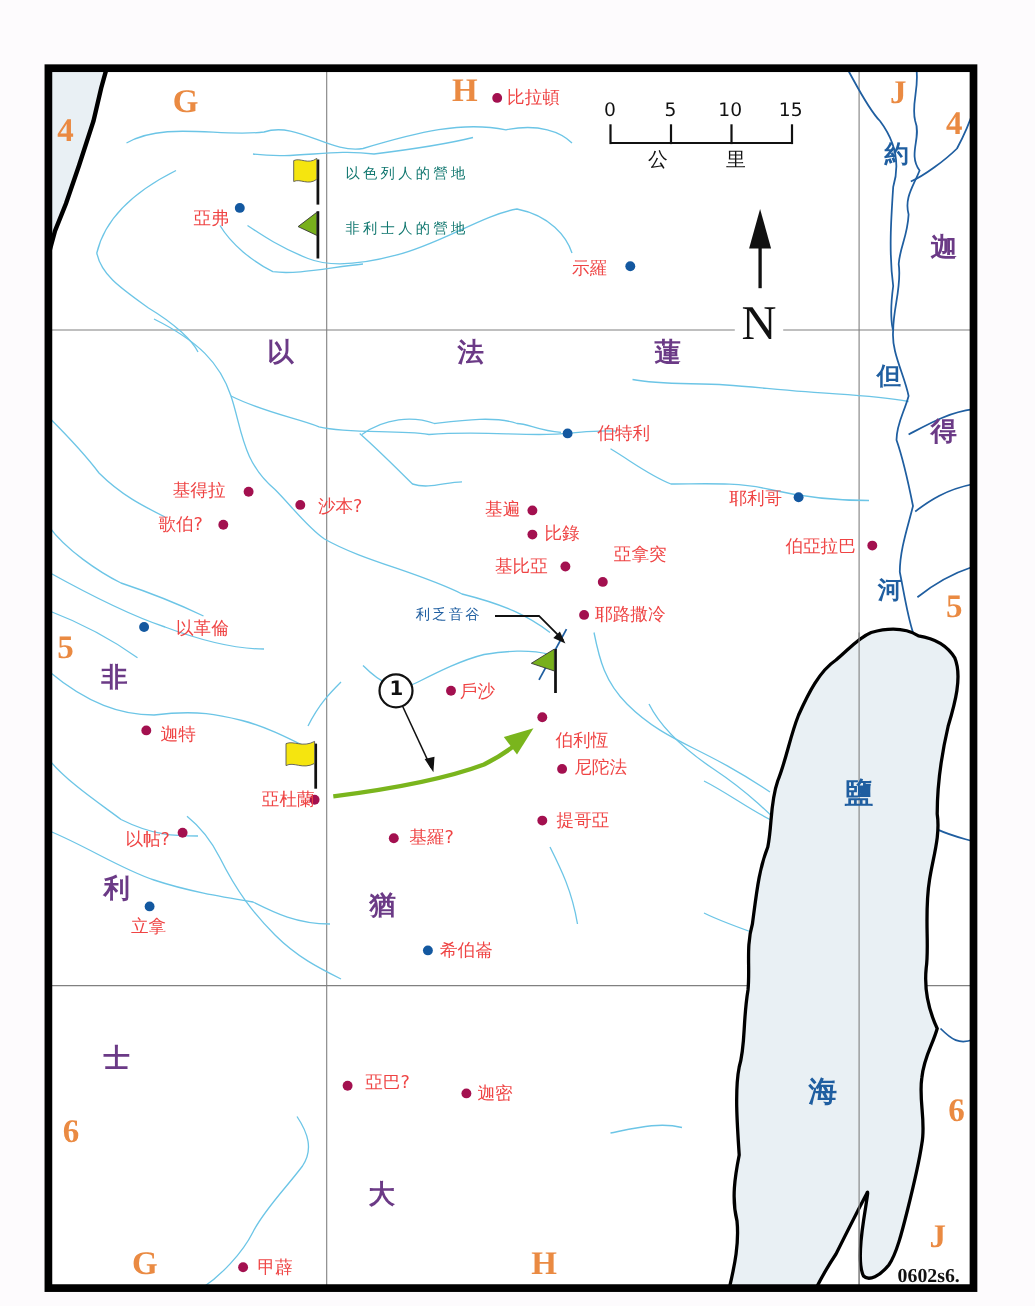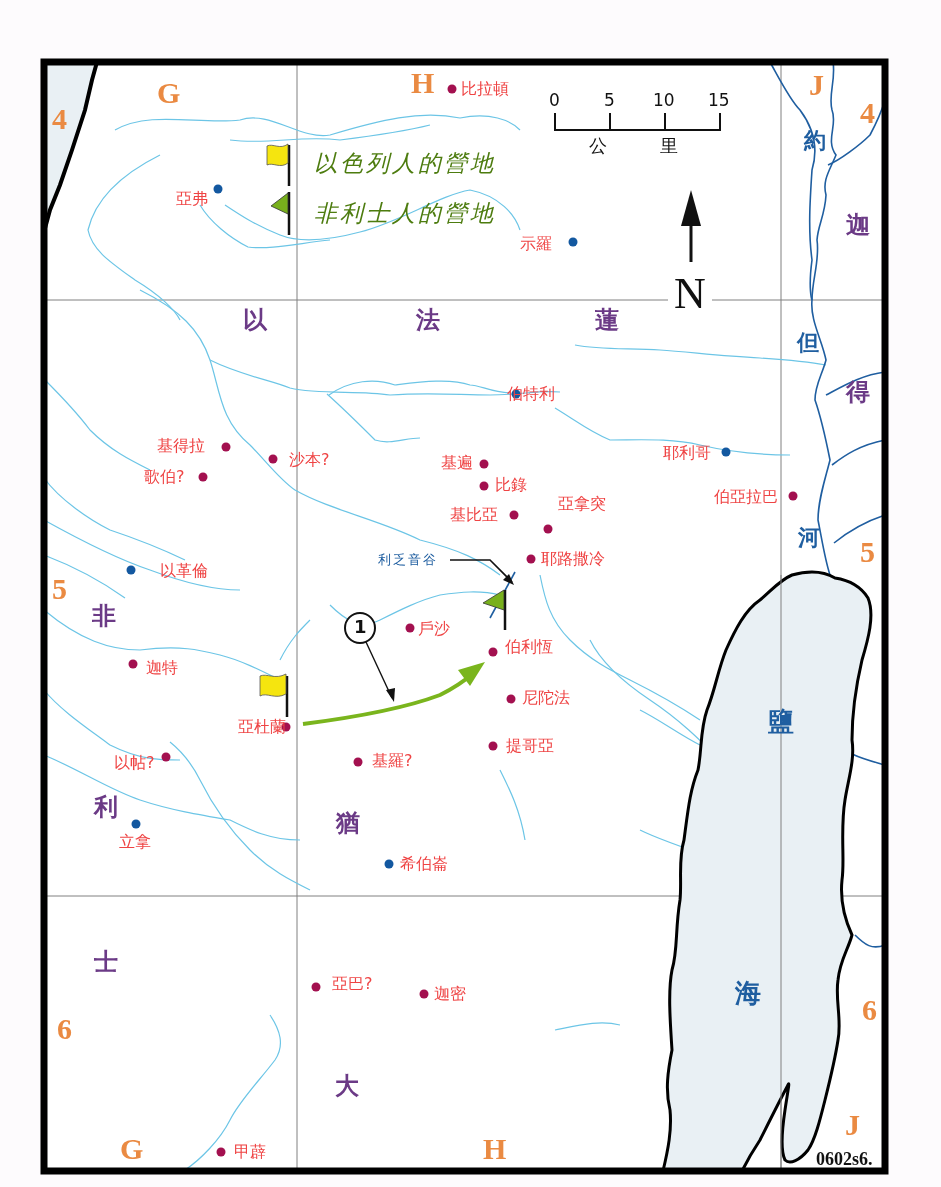--- a/index.html
+++ b/index.html
@@ -4,21 +4,21 @@
   <style>
     html, body { margin: 0; padding: 0; background: #fdfbfd; }
     body { width: 941px; height: 1187px; position: relative; overflow: hidden;
            font-family: "DejaVu Sans", "Liberation Sans", sans-serif; }
     #map { position: absolute; left: 0; top: 0; width: 941px; height: 1187px; }
     .lbl { position: absolute; white-space: nowrap; line-height: 1; }
     .town { font-size: 16px; color: #ef4444; }
     .region { font-size: 24px; color: #6b3a86; font-weight: bold; }
     .grid-letter { font-family: "Liberation Serif", "DejaVu Serif", serif; font-weight: bold; font-size: 30px; color: #ea8a42; }
     .water { font-size: 22px; color: #1f5ea0; font-weight: bold; }
-    .legend-text { font-size: 23px; color: #4d7c0f; letter-spacing: 3px; font-family: "DejaVu Serif", serif; font-style: italic; }
+    .legend-text { font-size: 13px; color: #0f766e; letter-spacing: 3px; font-family: "DejaVu Serif", serif; }
     .scale-num { font-size: 17px; color: #111; }
     .scale-unit { font-size: 18px; color: #111; font-family: "DejaVu Serif", serif; }
     .valley { font-size: 13px; color: #1f5ea0; letter-spacing: 2px; font-family: "DejaVu Serif", serif; }
     .code { font-family: "Liberation Serif", "DejaVu Serif", serif; font-weight: bold; font-size: 18px; color: #111; }
     .north { font-family: "Liberation Serif", "DejaVu Serif", serif; font-size: 44px; color: #111; }
     .marker { font-size: 18px; font-weight: bold; color: #111; }
   </style>
 </head>
 <body>
 
@@ -207,34 +207,34 @@
   <span class="lbl water" style="left:798px;top:527px">河</span>
   <span class="lbl water" style="left:768px;top:708px;font-size:26px">鹽</span>
   <span class="lbl water" style="left:735px;top:980px;font-size:26px">海</span>
 
   <span class="lbl valley" style="left:378px;top:553px">利乏音谷</span>
   <span class="lbl marker" style="left:354px;top:618px">1</span>
 
   <span class="lbl town" style="left:461px;top:81px">比拉頓</span>
   <span class="lbl town" style="left:176px;top:191px">亞弗</span>
   <span class="lbl town" style="left:520px;top:236px">示羅</span>
-  <span class="lbl town" style="left:507px;top:386px">伯特利</span>
+  <span class="lbl town" style="left:543px;top:386px">伯特利</span>
   <span class="lbl town" style="left:157px;top:438px">基得拉</span>
   <span class="lbl town" style="left:289px;top:452px">沙本?</span>
   <span class="lbl town" style="left:144px;top:469px">歌伯?</span>
   <span class="lbl town" style="left:441px;top:455px">基遍</span>
   <span class="lbl town" style="left:495px;top:477px">比錄</span>
   <span class="lbl town" style="left:663px;top:445px">耶利哥</span>
   <span class="lbl town" style="left:714px;top:489px">伯亞拉巴</span>
   <span class="lbl town" style="left:450px;top:507px">基比亞</span>
   <span class="lbl town" style="left:558px;top:496px">亞拿突</span>
   <span class="lbl town" style="left:541px;top:551px">耶路撒冷</span>
   <span class="lbl town" style="left:160px;top:563px">以革倫</span>
   <span class="lbl town" style="left:418px;top:621px">戶沙</span>
-  <span class="lbl town" style="left:505px;top:639px">伯利恆</span>
+  <span class="lbl town" style="left:505px;top:665px">伯利恆</span>
   <span class="lbl town" style="left:146px;top:660px">迦特</span>
   <span class="lbl town" style="left:522px;top:690px">尼陀法</span>
   <span class="lbl town" style="left:238px;top:719px">亞杜蘭</span>
   <span class="lbl town" style="left:506px;top:738px">提哥亞</span>
   <span class="lbl town" style="left:114px;top:755px">以帖?</span>
   <span class="lbl town" style="left:372px;top:753px">基羅?</span>
   <span class="lbl town" style="left:119px;top:834px">立拿</span>
   <span class="lbl town" style="left:400px;top:856px">希伯崙</span>
   <span class="lbl town" style="left:332px;top:976px">亞巴?</span>
   <span class="lbl town" style="left:434px;top:986px">迦密</span>

